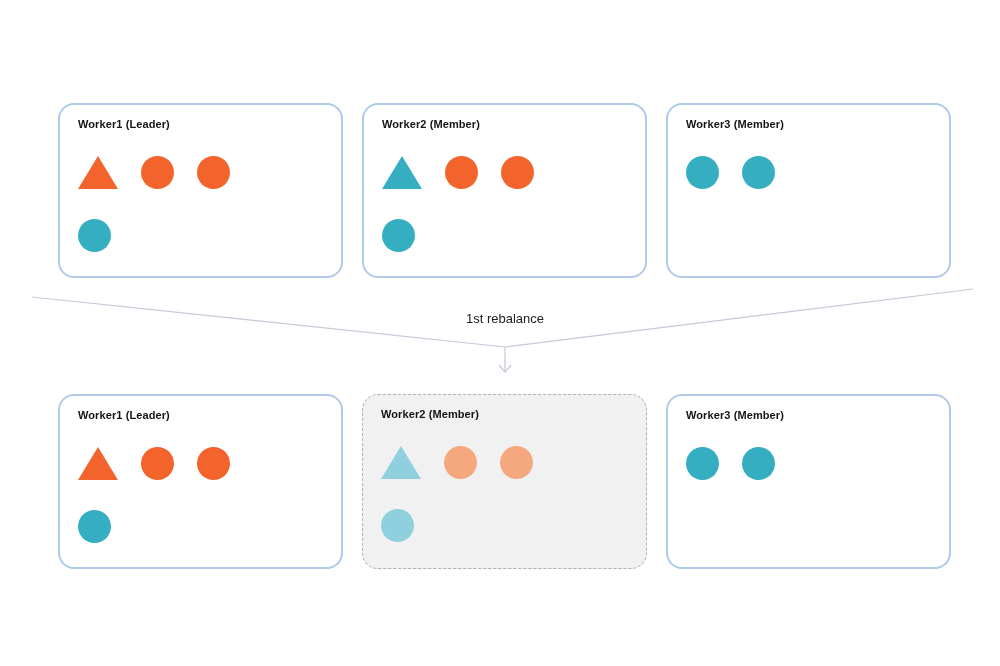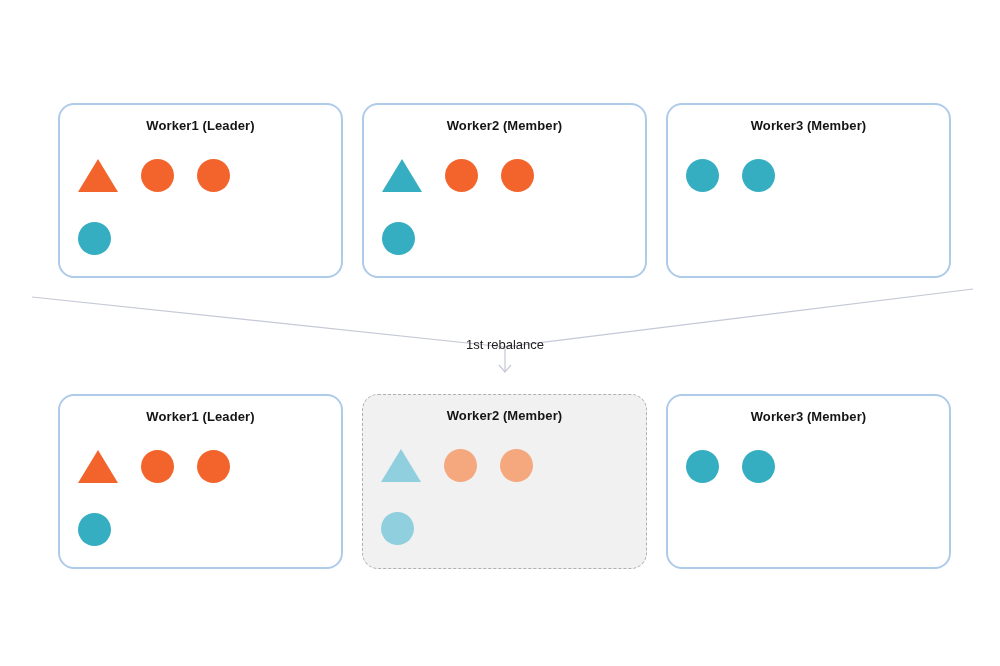--- a/index.html
+++ b/index.html
@@ -26,25 +26,24 @@
     background: #ffffff;
     border: 2px solid var(--box-border);
     border-radius: 16px;
     padding: 13px 18px;
   }
   .worker-box.faded {
     border: 1.5px dashed var(--faded-box-border);
     background: var(--faded-box-bg);
   }
   .worker-title {
-    font-size: 13px;
+    font-size: 11px;
     font-weight: bold;
     color: #141414;
     letter-spacing: 0.1px;
-    text-align: center;
   }
   .shape-row {
     display: flex;
     align-items: flex-end;
     gap: 23px;
     height: 33px;
   }
   .shape-row:first-child { margin-top: 26px; }
   .shape-row + .shape-row { margin-top: 30px; }
   .shape.circle {
@@ -66,21 +65,20 @@
     fill: none;
   }
   .transition-label {
     position: absolute;
     top: 311px;
     left: 505px;
     transform: translateX(-50%);
     font-size: 13px;
     color: #222222;
     white-space: nowrap;
-    margin-top: 26px;
   }
 </style>
 </head>
 <body>
 
 <div class="canvas">
 
   <div class="worker-row before">
       <div class="worker-box">
     <div class="worker-title">Worker1 (Leader)</div>

